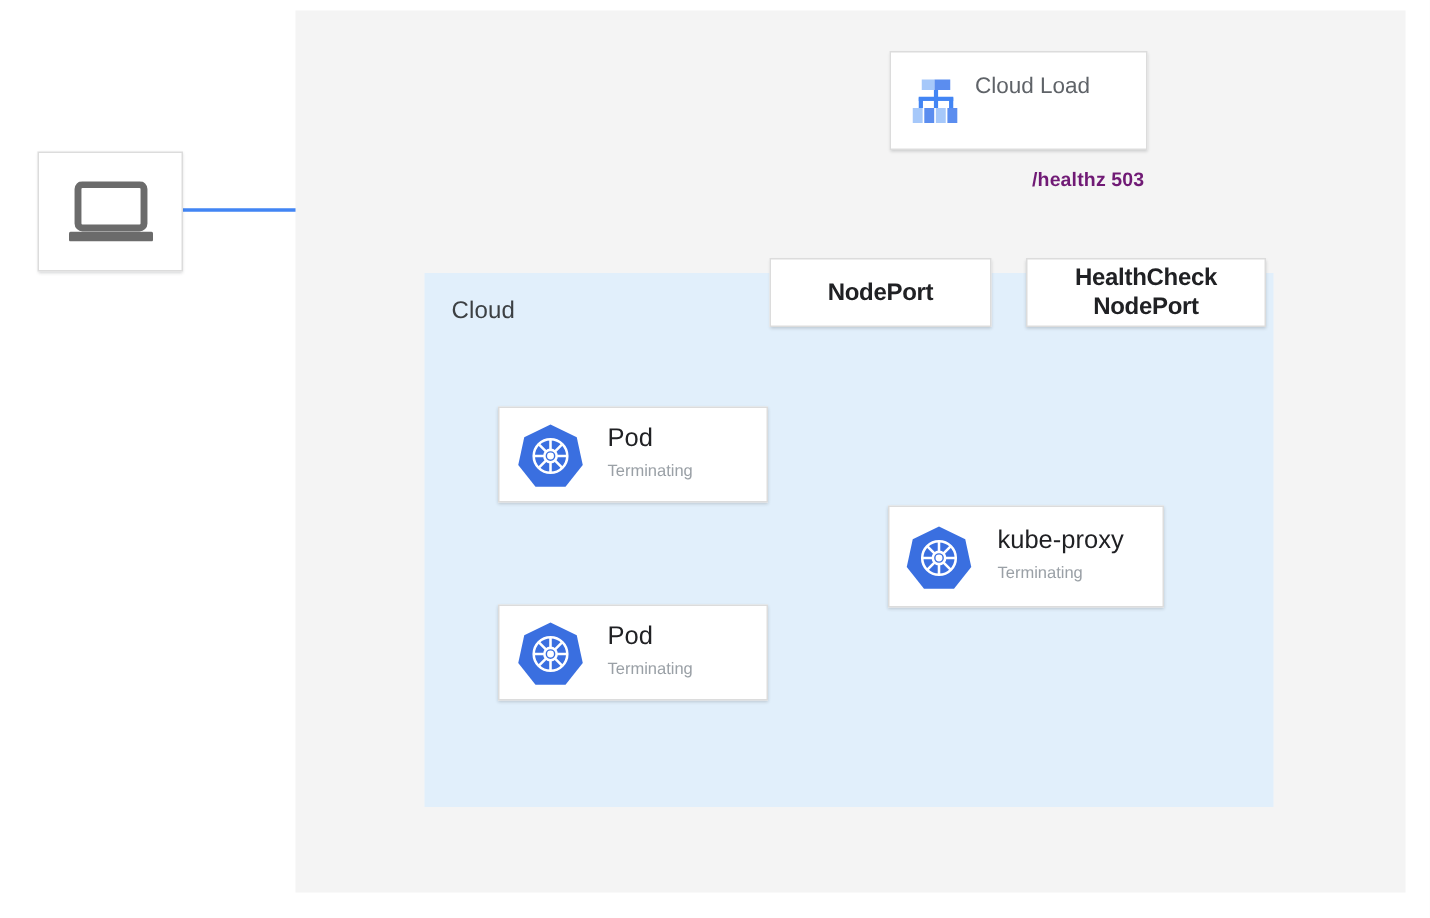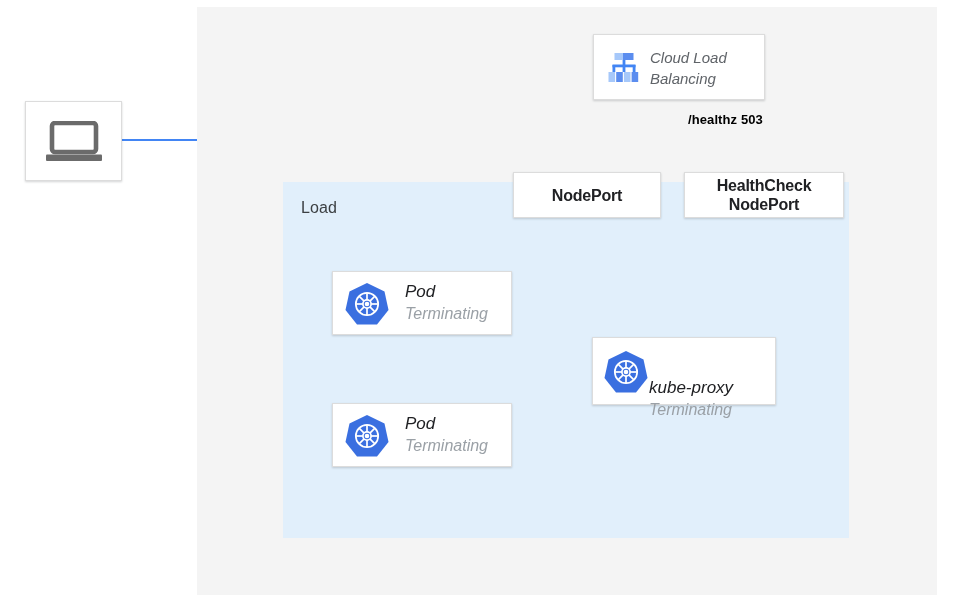--- a/index.html
+++ b/index.html
@@ -22,46 +22,46 @@
 
   
   .card-laptop{left:25px;top:101px;width:97px;height:80px;}
   .laptop-icon{position:absolute;left:50%;top:50%;transform:translate(-50%,-50%);
                width:56px;height:40px;}
 
   
   .card-clb{left:593px;top:34px;width:172px;height:66px;}
   .clb-icon{position:absolute;left:13px;top:17px;width:34px;height:32px;}
   .clb-text{position:absolute;left:56px;top:12px;width:112px;
-            font-size:15px;line-height:21px;color:#5f6368;font-style:italic;}
+            font-size:15px;line-height:21px;color:#5f6368;}
 
   
   .card-np{left:513px;top:172px;width:148px;height:46px;}
   .card-hcnp{left:684px;top:172px;width:160px;height:46px;}
   .np-text{position:absolute;left:0;top:0;width:100%;height:100%;
            display:flex;align-items:center;justify-content:center;
            text-align:center;font-size:16px;font-weight:bold;color:#202124;
            line-height:19px;letter-spacing:-.2px;}
 
   
   .card-pod1{left:332px;top:271px;width:180px;height:64px;}
   .card-pod2{left:332px;top:403px;width:180px;height:64px;}
   .card-kp{left:592px;top:337px;width:184px;height:68px;}
   .k8s-icon{position:absolute;width:46px;height:46px;}
   .card-pod1 .k8s-icon,.card-pod2 .k8s-icon{left:11px;top:9px;}
   .card-kp .k8s-icon{left:10px;top:11px;}
-  .node-text{position:absolute;font-style:italic;}
+  .node-text{position:absolute;}
   .card-pod1 .node-text,.card-pod2 .node-text{left:72px;top:9px;}
-  .card-kp .node-text{left:56px;top:11px;margin-top:28px;}
+  .card-kp .node-text{left:72px;top:11px;}
   .node-title{font-size:17px;color:#202124;line-height:22px;}
-  .node-sub{font-size:16px;color:#9aa0a6;line-height:22px;}
+  .node-sub{font-size:11px;color:#9aa0a6;line-height:22px;}
 
   
   .healthz{position:absolute;left:688px;top:112px;font-size:13px;font-weight:bold;
-           color:#000000;letter-spacing:.1px;}
+           color:#701a75;letter-spacing:.1px;}
 </style>
 </head>
 <body>
 
 <svg id="canvas" viewBox="0 0 953 612" xmlns="http://www.w3.org/2000/svg">
   <defs>
     <marker id="bluearrow" viewBox="0 0 10 10" refX="8.5" refY="5" markerWidth="6" markerHeight="6" orient="auto-start-reverse">
       <path d="M0,0.6 L10,5 L0,9.4 z" fill="#4285f4"></path>
     </marker>
     <marker id="redarrow" viewBox="0 0 10 10" refX="8.5" refY="5" markerWidth="6" markerHeight="6" orient="auto-start-reverse">
@@ -79,21 +79,21 @@
 
   <path d="M684,337 L684,278 L587,278 L587,222" fill="none" stroke="#ea4335" stroke-width="2.6" stroke-dasharray="1 5" stroke-linecap="round" marker-end="url(#redarrow)"></path>
   <path d="M684,278 L757,278 L757,222" fill="none" stroke="#ea4335" stroke-width="2.6" stroke-dasharray="1 5" stroke-linecap="round" marker-end="url(#redarrow)"></path>
 
   <path d="M592,371 L552,371 L552,303 L516,303" fill="none" stroke="#ea4335" stroke-width="2.6" marker-end="url(#redarrow)"></path>
   <path d="M552,371 L552,434 L516,434" fill="none" stroke="#ea4335" stroke-width="2.6" marker-end="url(#redarrow)"></path>
 </svg>
 
 <div class="panel-outer"></div>
 <div class="panel-nodes"></div>
-<div class="nodes-label">Load</div>
+<div class="nodes-label">Cloud</div>
 
 <div class="card card-laptop">
   <svg class="laptop-icon" viewBox="0 0 56 40" xmlns="http://www.w3.org/2000/svg">
     <rect x="6" y="2" width="44" height="29" rx="3" ry="3" fill="none" stroke="#6b6b6b" stroke-width="4.6"></rect>
     <rect x="0" y="33.5" width="56" height="6.5" rx="1" fill="#6b6b6b"></rect>
   </svg>
 </div>
 
 <div class="card card-clb">
   <svg class="clb-icon" viewBox="0 0 34 32" xmlns="http://www.w3.org/2000/svg">
@@ -104,21 +104,20 @@
     <rect x="5.5" y="13" width="2.8" height="7" fill="#4285f4"></rect>
     <rect x="15.6" y="13" width="2.8" height="7" fill="#4285f4"></rect>
     <rect x="25.7" y="13" width="2.8" height="7" fill="#4285f4"></rect>
     <rect x="1.5" y="20" width="6.6" height="10" fill="#a6c8fa"></rect>
     <rect x="9.2" y="20" width="6.6" height="10" fill="#5b8def"></rect>
     <rect x="16.9" y="20" width="6.6" height="10" fill="#a6c8fa"></rect>
     <rect x="24.6" y="20" width="6.6" height="10" fill="#5b8def"></rect>
   </svg>
   <div class="clb-text">
     <div>Cloud Load</div>
-    <div>Balancing</div>
   </div>
 </div>
 
 <div class="healthz">/healthz 503</div>
 
 <div class="card card-np">
   <div class="np-text">
     <span>NodePort</span>
   </div>
 </div>

